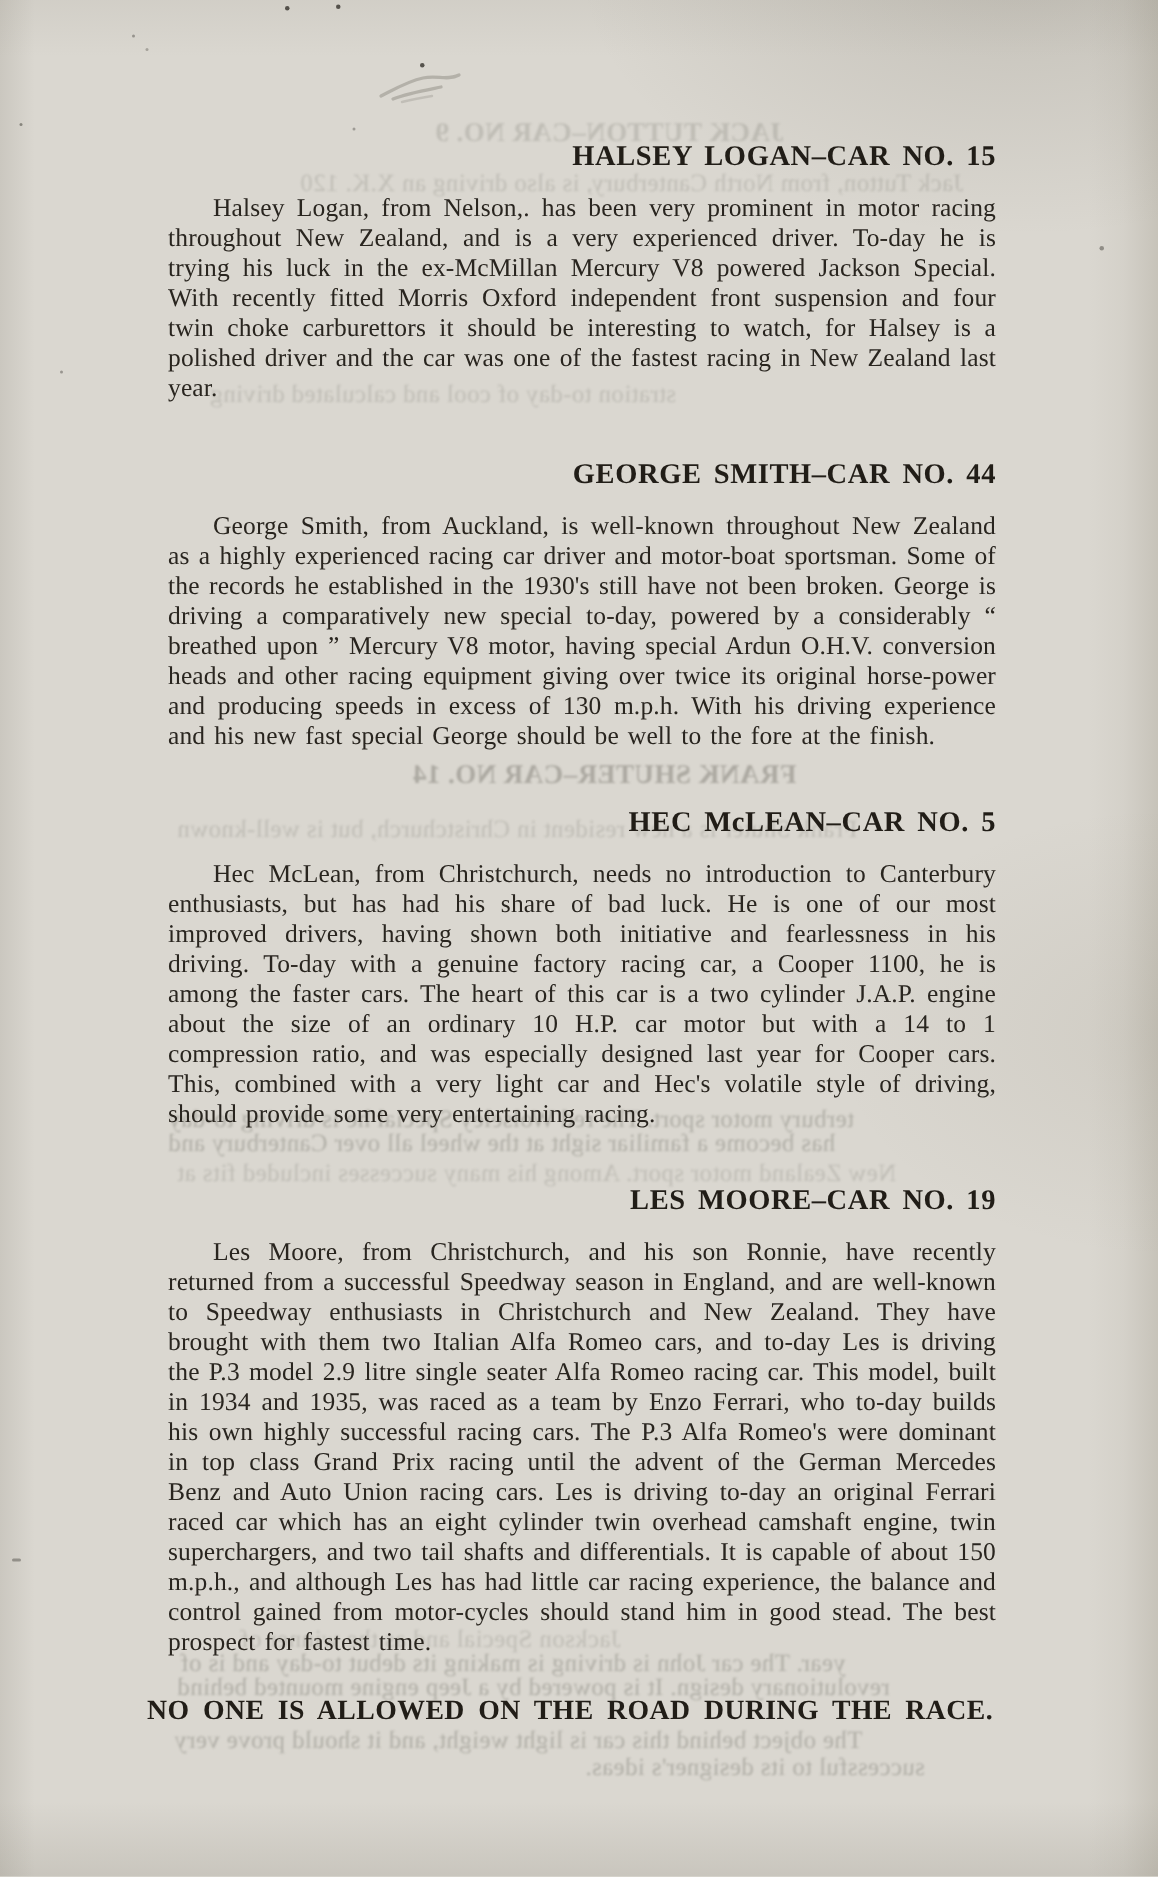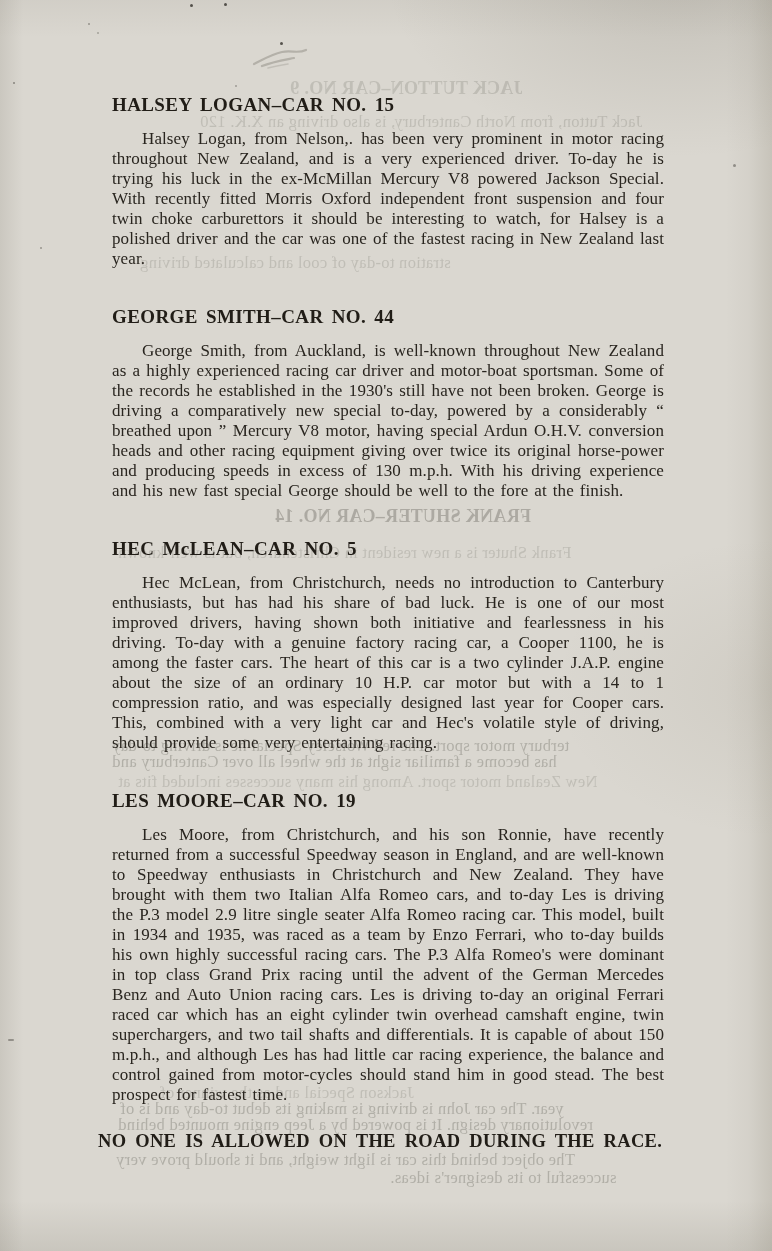--- a/index.html
+++ b/index.html
@@ -36,21 +36,21 @@
   
   .content{
     position:relative;z-index:2;
     padding:93px 108px 0 112px;
     color:#29251f;
   }
   .section{margin-top:36px;}
   .section:first-child{margin-top:0;}
   .heading{
     font-size:19px;line-height:24px;font-weight:bold;
-    text-align:left;letter-spacing:0.4px;word-spacing:3px;
+    text-align:right;letter-spacing:0.4px;word-spacing:3px;
     color:#211d17;
   }
   .body-para{
     margin:12px 0 0 0;
     font-size:17px;line-height:20px;
     text-align:justify;text-indent:30px;
     word-spacing:1.6px;letter-spacing:0.1px;
   }
   .notice{
     margin:26px -14px 0 -14px;

